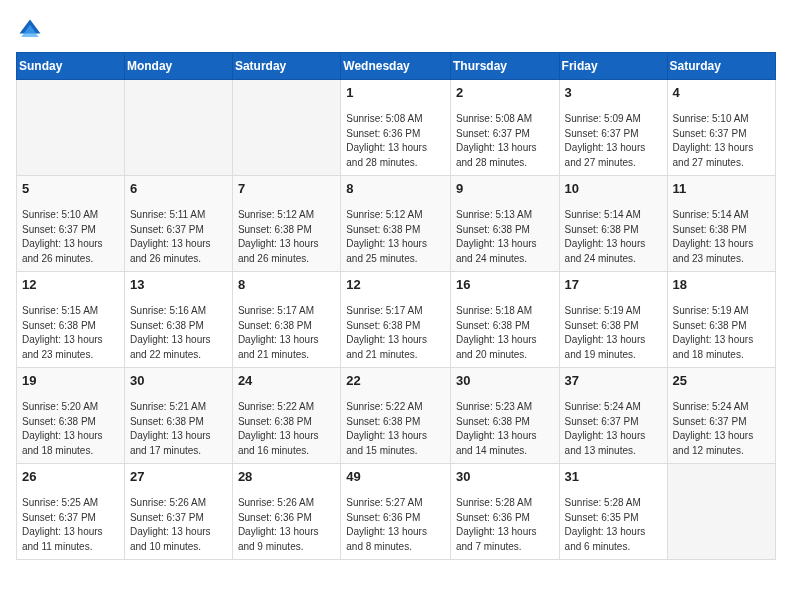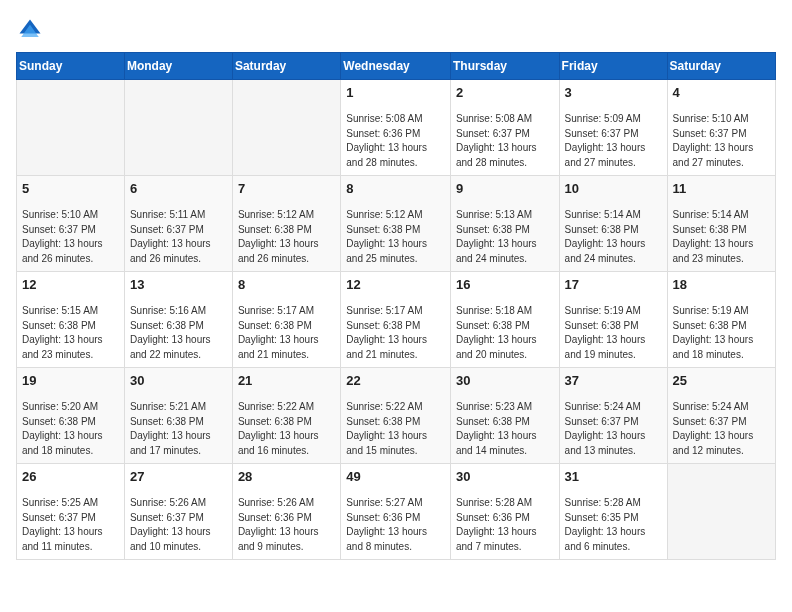--- a/index.html
+++ b/index.html
@@ -216,21 +216,21 @@
         <tr>
           <td>
             <span class="day-number">19</span>
             <div class="day-info">Sunrise: 5:20 AM<br>Sunset: 6:38 PM<br>Daylight: 13 hours and 18 minutes.</div>
           </td>
           <td>
             <span class="day-number">30</span>
             <div class="day-info">Sunrise: 5:21 AM<br>Sunset: 6:38 PM<br>Daylight: 13 hours and 17 minutes.</div>
           </td>
           <td>
-            <span class="day-number">21</span>
+            <span class="day-number">24</span>
             <div class="day-info">Sunrise: 5:22 AM<br>Sunset: 6:38 PM<br>Daylight: 13 hours and 16 minutes.</div>
           </td>
           <td>
             <span class="day-number">22</span>
             <div class="day-info">Sunrise: 5:22 AM<br>Sunset: 6:38 PM<br>Daylight: 13 hours and 15 minutes.</div>
           </td>
           <td>
             <span class="day-number">30</span>
             <div class="day-info">Sunrise: 5:23 AM<br>Sunset: 6:38 PM<br>Daylight: 13 hours and 14 minutes.</div>
           </td>

